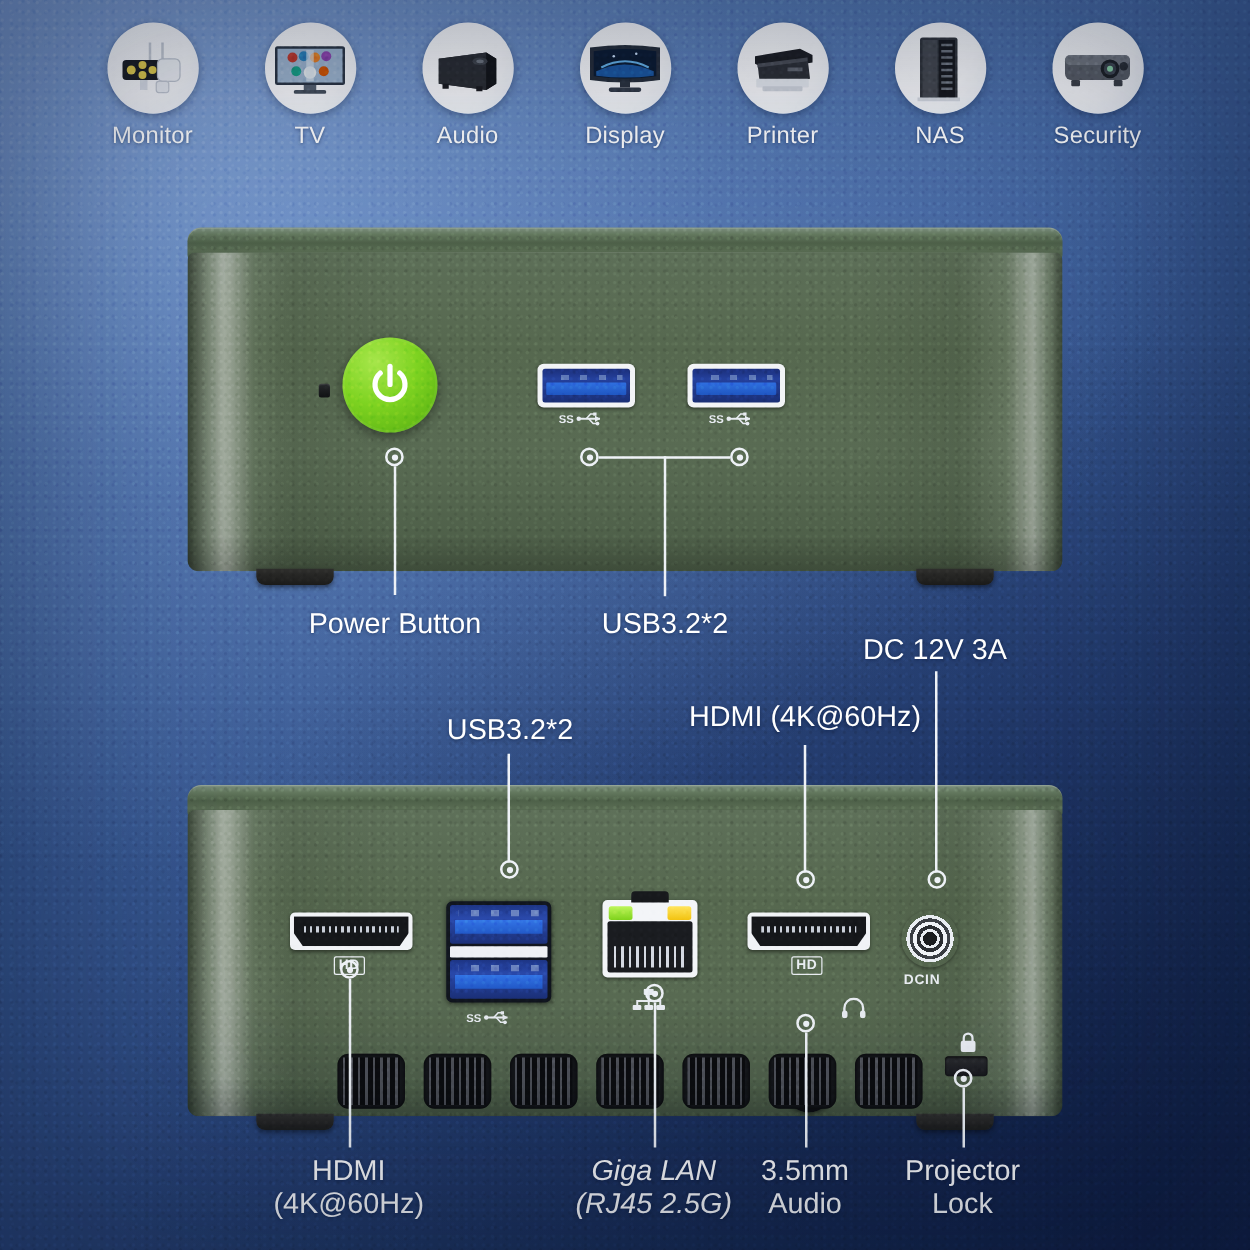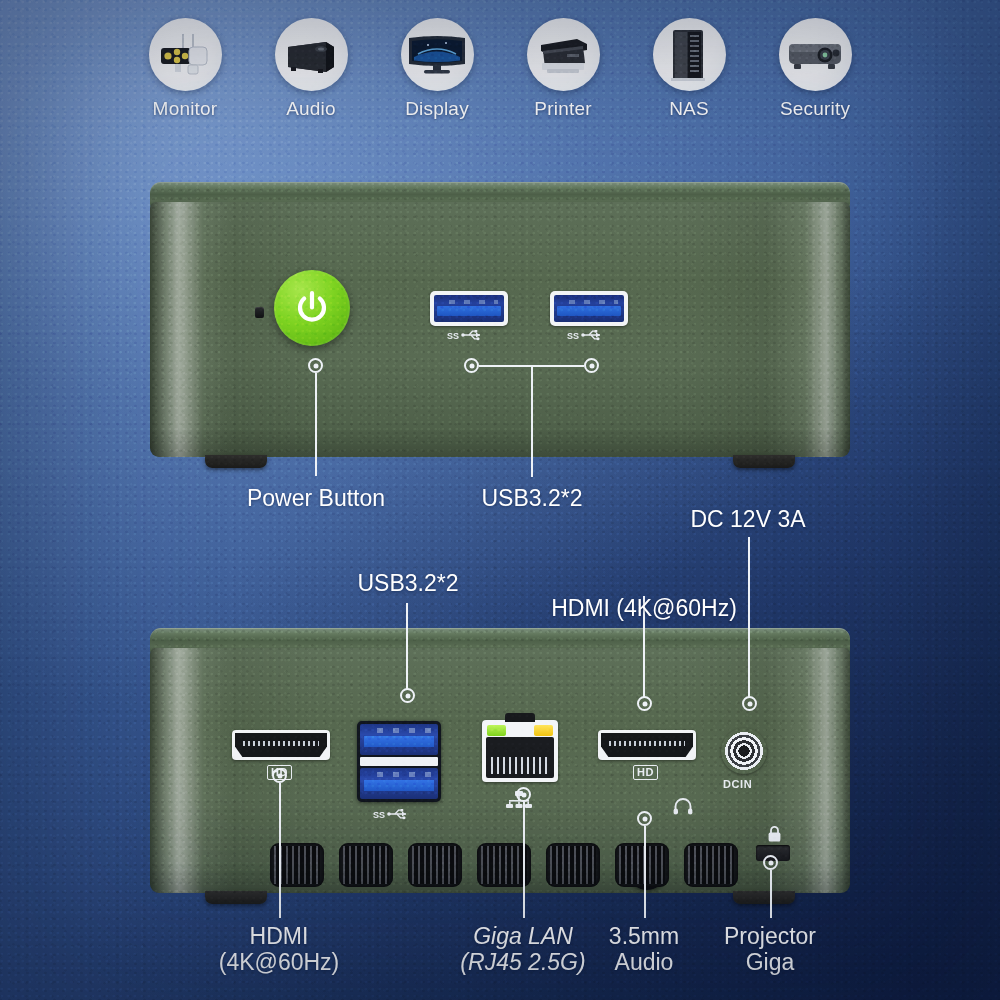--- a/index.html
+++ b/index.html
@@ -171,20 +171,41 @@
           <circle cx="22" cy="29" r="3.2" fill="#e8d14a"></circle>
             <circle cx="30" cy="25" r="3.2" fill="#e8d14a"></circle>
           <rect x="34" y="16" width="18" height="18" rx="4" fill="#f4f6f9" stroke="#c2c8d2"></rect>
           <rect x="33" y="34" width="10" height="9" rx="2" fill="#eef1f5" stroke="#c7ccd5"></rect>
           <rect x="20" y="33" width="6" height="8" fill="#dfe3ea"></rect>
         </svg>
       </div>
       <div class="cap">Monitor</div>
     </div>
 
+    <div class="dev">
+      <div class="bub">
+        <svg width="62" height="46" viewBox="0 0 62 46">
+          <rect x="3" y="5" width="56" height="31" rx="2" fill="#2b3442"></rect>
+          <rect x="5" y="7" width="52" height="27" fill="#9fb6cf"></rect>
+          <g>
+            <circle cx="17" cy="14" r="4" fill="#c0392b"></circle>
+              <circle cx="26" cy="13" r="4" fill="#2980b9"></circle>
+            <circle cx="35" cy="14" r="4" fill="#e67e22"></circle>
+              <circle cx="44" cy="13" r="4" fill="#8e44ad"></circle>
+            <circle cx="20" cy="25" r="4" fill="#16a085"></circle>
+              <circle cx="31" cy="26" r="5" fill="#ecf0f1"></circle>
+            <circle cx="42" cy="25" r="4" fill="#d35400"></circle>
+            <rect x="28" y="8" width="6" height="25" fill="#dce6f0" opacity=".65"></rect>
+          </g>
+          <rect x="26" y="36" width="10" height="4" fill="#55606e"></rect>
+          <rect x="18" y="40" width="26" height="3" rx="1.5" fill="#46505c"></rect>
+        </svg>
+      </div>
+      <div class="cap">TV</div>
+    </div>
 
     <div class="dev">
       <div class="bub">
         <svg width="58" height="44" viewBox="0 0 58 44">
           <path d="M6 14 L44 9 L52 14 L52 34 L44 39 L6 34 Z" fill="#1e1f22"></path>
           <path d="M6 14 L44 9 L44 39 L6 34 Z" fill="#2a2c30"></path>
           <path d="M44 9 L52 14 L52 34 L44 39 Z" fill="#131416"></path>
           <ellipse cx="39" cy="16" rx="6" ry="3" fill="#3d4147"></ellipse>
           <ellipse cx="39" cy="16" rx="3" ry="1.5" fill="#6f757e"></ellipse>
           <rect x="9" y="34" width="5" height="4" fill="#1a1b1e"></rect>
@@ -415,21 +436,21 @@
   <div class="cal">
     <div class="vline" style="left:406px;top:603px;height:87px;"></div>
     <div class="ring" style="left:400px;top:688px;"></div>
   </div>
   <div class="lab c" style="left:408px;top:570px;">USB3.2*2</div>
 
   <div class="cal">
     <div class="vline" style="left:643px;top:596px;height:102px;"></div>
     <div class="ring" style="left:637px;top:696px;"></div>
   </div>
-  <div class="lab c" style="left:644px;top:595px;">HDMI (4K@60Hz)</div>
+  <div class="lab c" style="left:644px;top:560px;">HDMI (4K@60Hz)</div>
 
   <div class="cal">
     <div class="vline" style="left:748px;top:537px;height:161px;"></div>
     <div class="ring" style="left:742px;top:696px;"></div>
   </div>
   <div class="lab c" style="left:748px;top:506px;">DC 12V 3A</div>
 
   <div class="cal">
     <div class="ring" style="left:272px;top:768px;"></div>
     <div class="vline" style="left:278.5px;top:783px;height:135px;"></div>
@@ -456,18 +477,18 @@
     <div>3.5mm</div>
     <div>Audio</div>
   </div>
 
   <div class="cal">
     <div class="ring" style="left:763px;top:855px;"></div>
     <div class="vline" style="left:769.5px;top:870px;height:48px;"></div>
   </div>
   <div class="lab c" style="left:770px;top:923px;">
     <div>Projector</div>
-    <div>Giga</div>
+    <div>Lock</div>
   </div>
 
   <div id="grain"></div>
   <div id="vign"></div>
 </div>
 
 </body></html>

